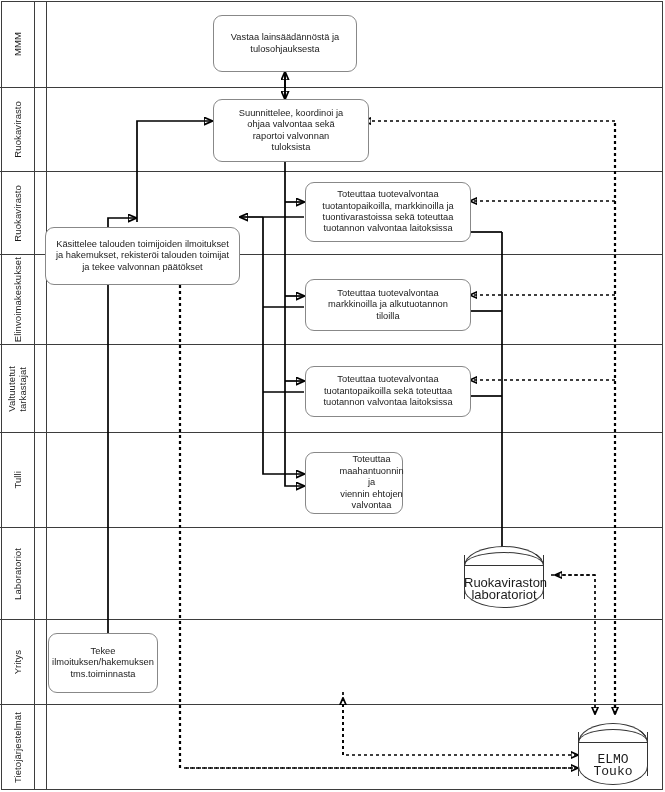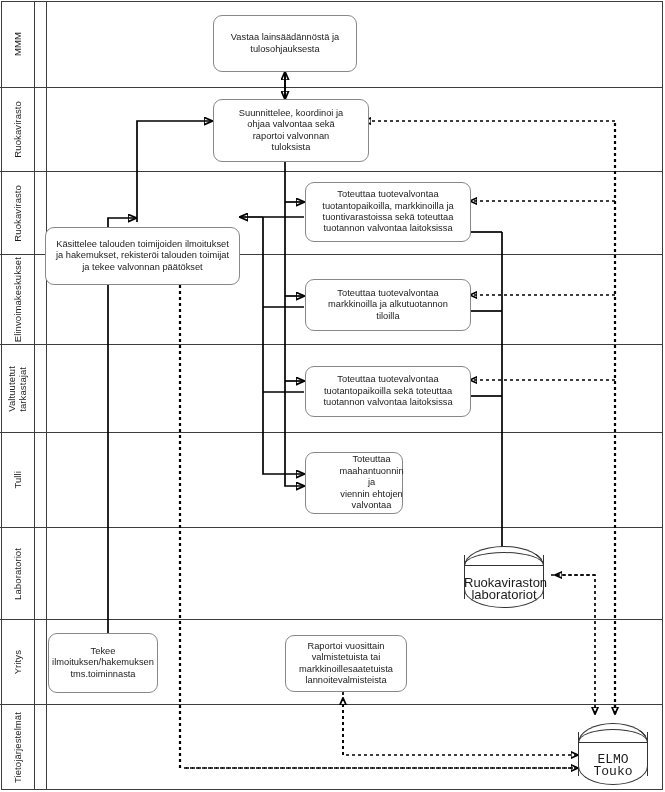--- a/index.html
+++ b/index.html
@@ -199,24 +199,20 @@
 
   <div class="node" style="left:305px;top:452px;width:98px;height:62px;padding-left:41px;">Toteuttaa
 maahantuonnin ja
 viennin ehtojen
 valvontaa</div>
 
   <div class="node" style="left:48px;top:633px;width:110px;height:60px;">Tekee
 ilmoituksen/hakemuksen
 tms.toiminnasta</div>
 
-  <div class="node" style="left:285px;top:635px;width:122px;height:57px;">Raportoi vuosittain
-valmistetuista tai
-markkinoillesaatetuista
-lannoitevalmisteista</div>
 
   <div class="db" style="left:464px;top:546px;width:80px;height:62px;">
     <div class="body"></div>
     <div class="bot"></div>
     <div class="top"></div>
     <div class="rib" style="top:6px;"></div>
     <div class="lbl">Ruokaviraston
 laboratoriot</div>
   </div>
 

